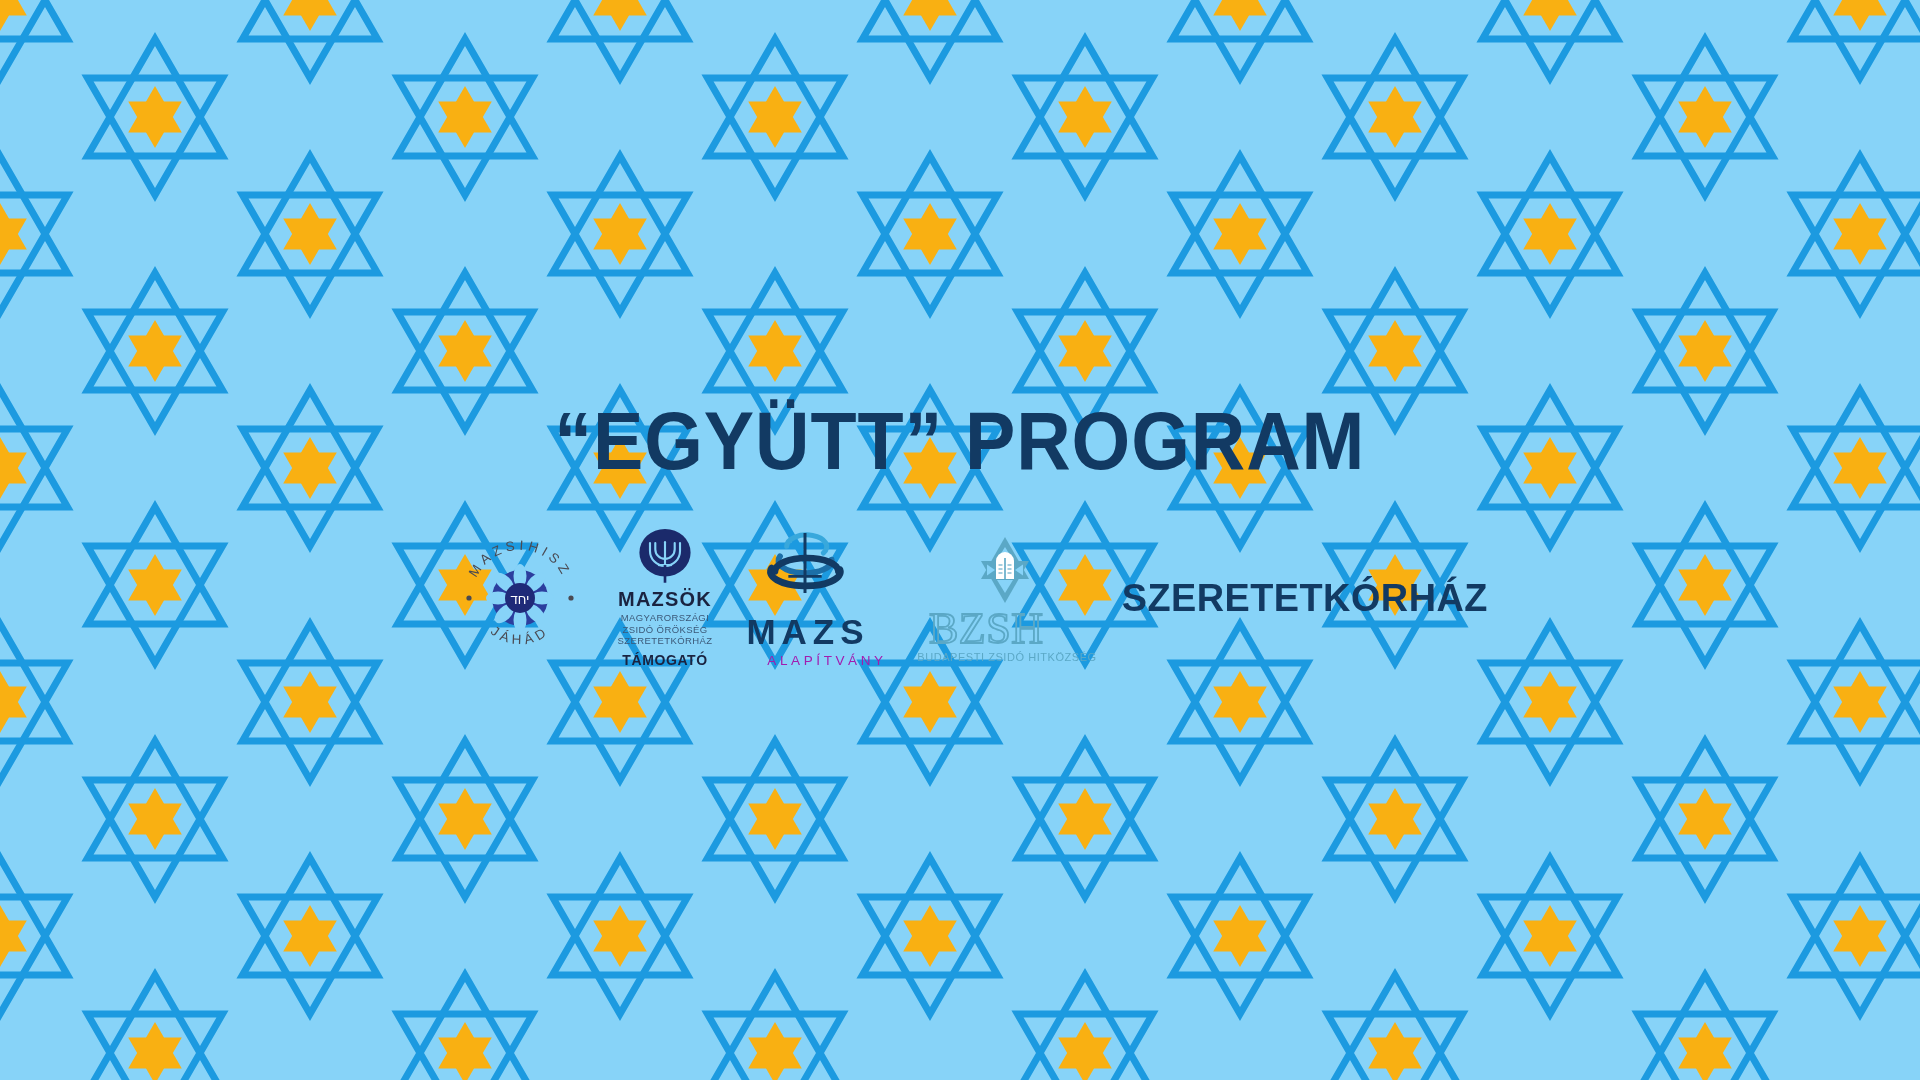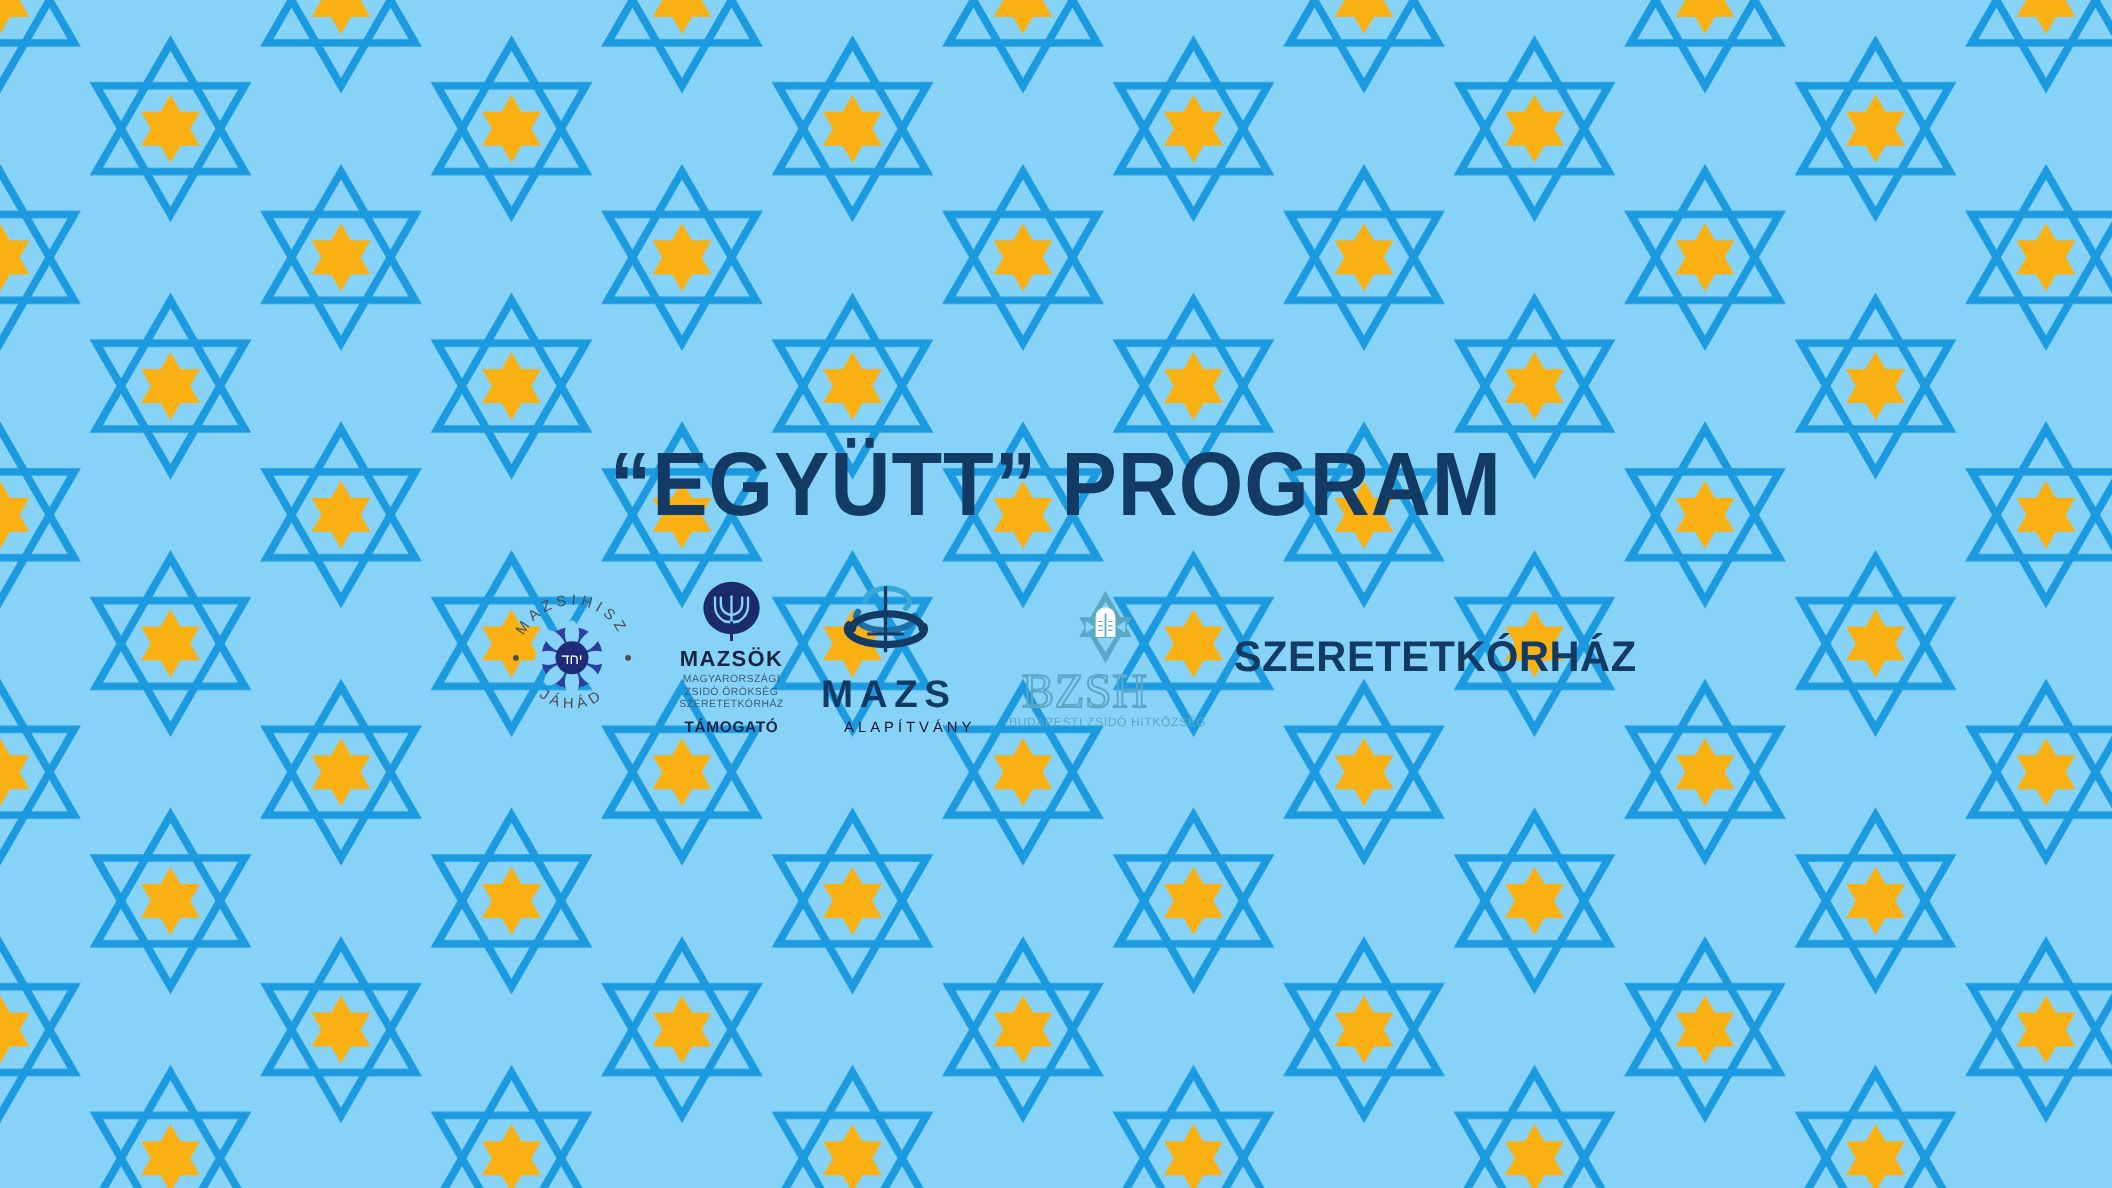--- a/index.html
+++ b/index.html
@@ -142,21 +142,21 @@
     color: #123A63;
     letter-spacing: 6px;
     text-align: center;
     line-height: 1;
     margin-top: 16px;
     text-indent: 6px;
   }
   .mazs-sub {
     font-family: "Liberation Sans", sans-serif;
     font-size: 13.5px;
-    color: #0f172a;
+    color: #a21caf;
     letter-spacing: 3.6px;
     text-align: center;
     margin-top: 4px;
     text-indent: 4px;
     margin-left: 40px;
   }
 
   .stack {
     display: flex;
     flex-direction: column;

